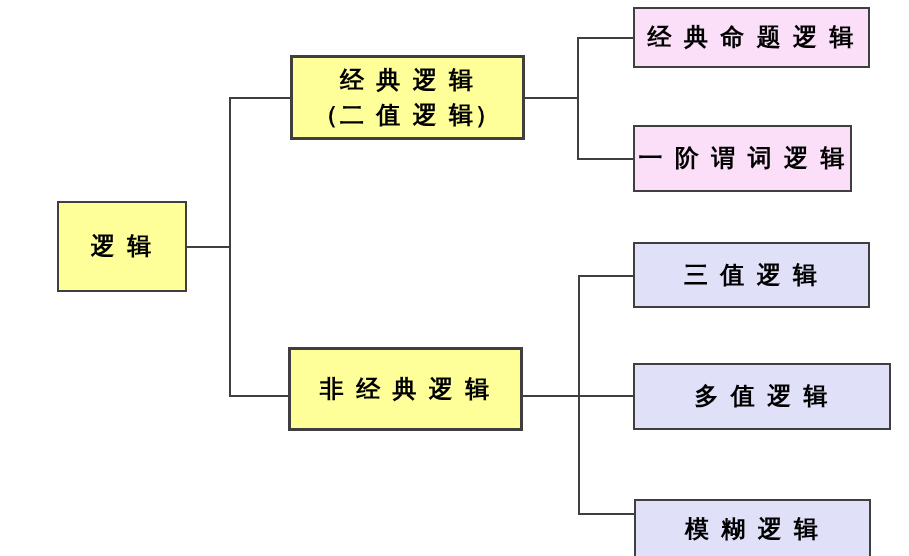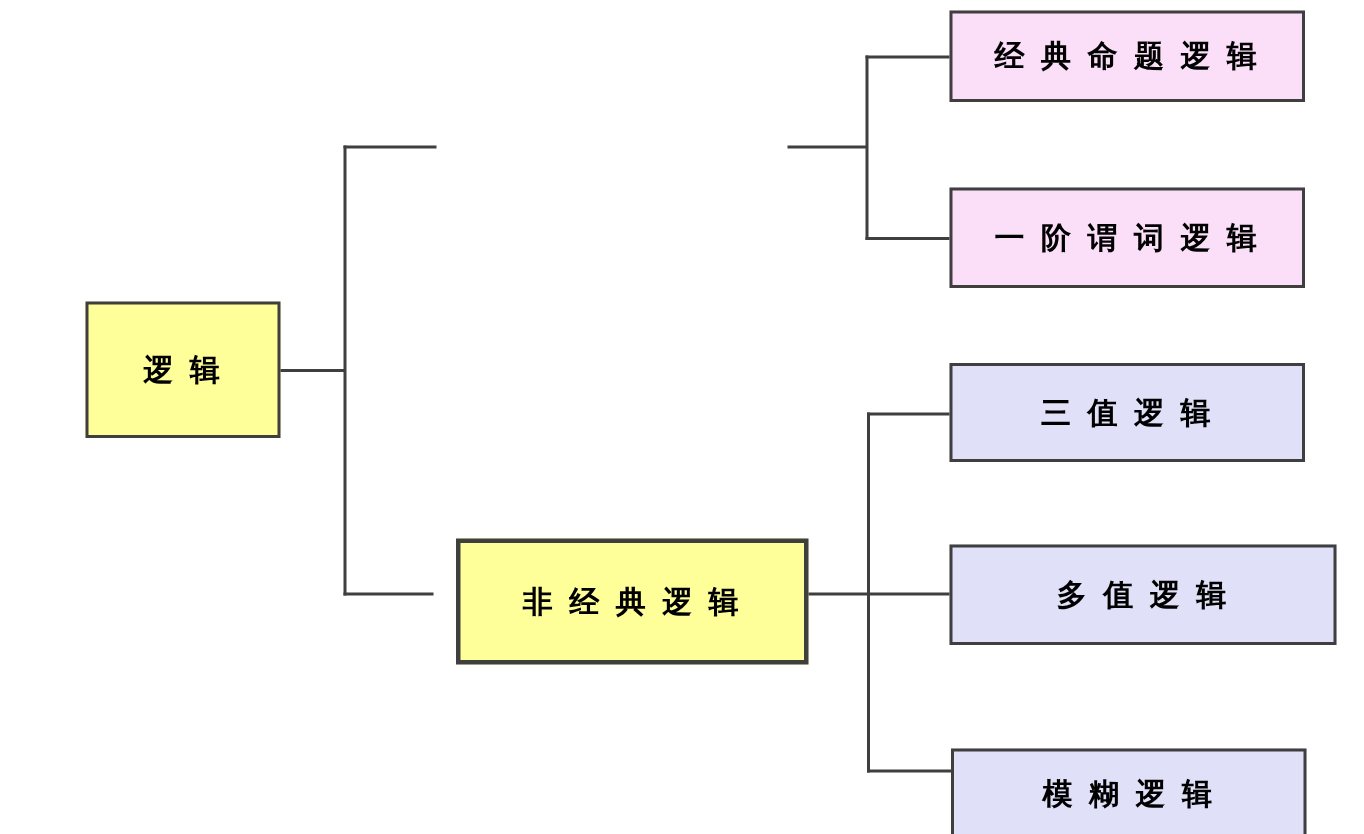--- a/index.html
+++ b/index.html
@@ -23,35 +23,35 @@
   }
   .node {
     position: absolute;
     border: 2px solid var(--border-color);
     display: flex;
     flex-direction: column;
     align-items: center;
     justify-content: center;
     text-align: center;
     color: var(--text-color);
-    font-size: 20px;
+    font-size: 24px;
     font-weight: bold;
     letter-spacing: 2px;
     line-height: 1.45;
     white-space: nowrap;
   }
   .fill-yellow { background: var(--level1-fill); }
   .fill-pink   { background: var(--branch1-fill); }
   .fill-lav    { background: var(--branch2-fill); }
 
   .node-root        { left: 57px;  top: 201px; width: 130px; height: 91px; align-items: center; }
   .node-classical   { left: 290px; top: 55px;  width: 235px; height: 85px; border-width: 3px; }
-  .node-nonclassical{ left: 288px; top: 359px; width: 235px; height: 84px; border-width: 3px; margin-left: 16px; }
+  .node-nonclassical{ left: 288px; top: 347px; width: 235px; height: 84px; border-width: 3px; }
   .node-prop        { left: 633px; top: 7px;   width: 237px; height: 61px; }
-  .node-pred        { left: 633px; top: 125px; width: 237px; height: 67px; }
+  .node-pred        { left: 633px; top: 125px; width: 219px; height: 67px; }
   .node-three       { left: 633px; top: 242px; width: 237px; height: 66px; }
   .node-many        { left: 633px; top: 363px; width: 258px; height: 67px; }
   .node-fuzzy       { left: 634px; top: 499px; width: 237px; height: 60px; }
 
   .line { position: absolute; background: var(--line-color); }
   .line-h { height: 2px; }
   .line-v { width: 2px; }
 </style>
 </head>
 <body>
@@ -70,20 +70,24 @@
 
   <div class="line line-h" style="left:523px; top:395px; width:111px;"></div>
   <div class="line line-v" style="left:578px; top:275px; height:240px;"></div>
   <div class="line line-h" style="left:578px; top:275px; width:56px;"></div>
   <div class="line line-h" style="left:578px; top:513px; width:57px;"></div>
 
   <div class="node fill-yellow node-root">
     <span>逻 辑</span>
   </div>
 
+  <div class="node fill-yellow node-classical">
+    <span>经 典 逻 辑</span>
+    <span>（二 值 逻 辑）</span>
+  </div>
 
   <div class="node fill-yellow node-nonclassical">
     <span>非 经 典 逻 辑</span>
   </div>
 
   <div class="node fill-pink node-prop">
     <span>经 典 命 题 逻 辑</span>
   </div>
 
   <div class="node fill-pink node-pred">

